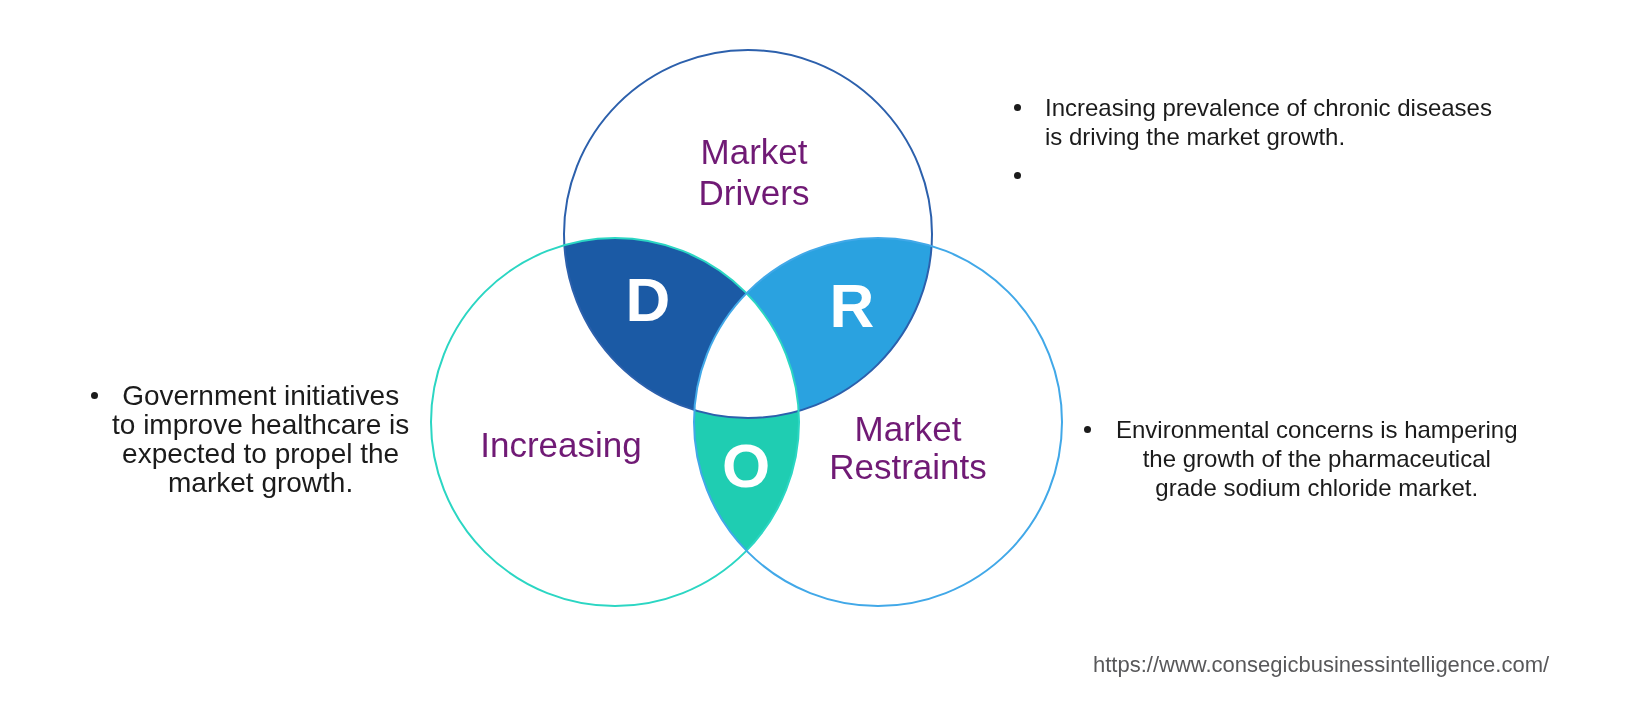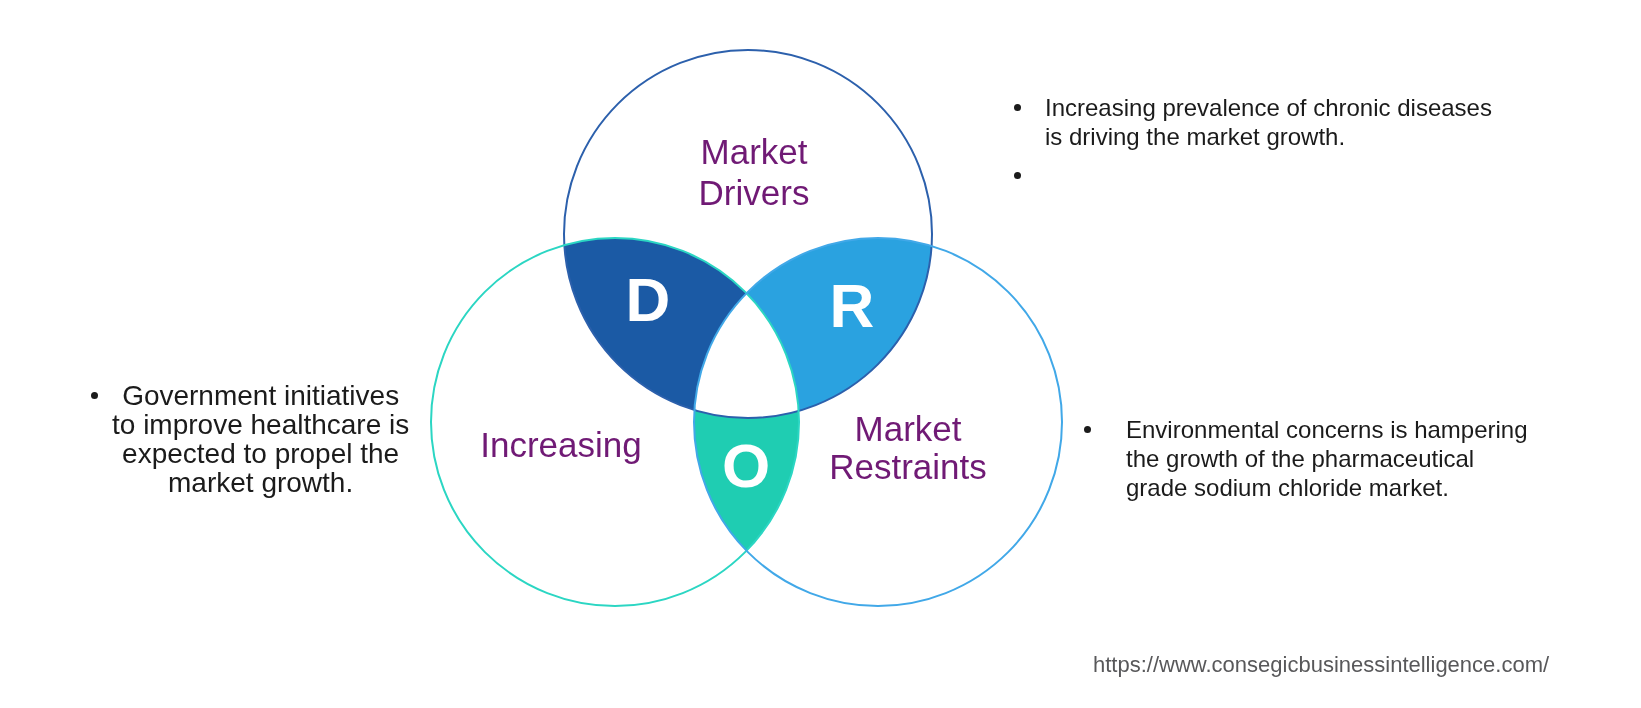--- a/index.html
+++ b/index.html
@@ -66,21 +66,21 @@
   }
   .bullet-text {
     white-space: pre-line;
     line-height: 29px;
   }
   .bullet-list.left-list { left: 91px; top: 381px; width: 360px; font-size: 28px; text-align: center; }
   .bullet-list.left-list .bullet-text { margin-left: 14px; }
   .bullet-list.top-right-list { left: 1014px; top: 93px; width: 520px; font-size: 24px; }
   .bullet-list.top-right-list .bullet-text { margin-left: 24px; }
   .bullet-list.bottom-right-list { left: 1084px; top: 415px; width: 470px; font-size: 24px; }
-  .bullet-list.bottom-right-list .bullet-text { margin-left: 35px; }
+  .bullet-list.bottom-right-list .bullet-text { margin-left: 25px; text-align: center; }
   .footer-url {
     position: absolute;
     left: 1093px;
     top: 652px;
     font-size: 22px;
     line-height: 26px;
     color: #58585a;
     text-decoration: none;
   }
 </style>

